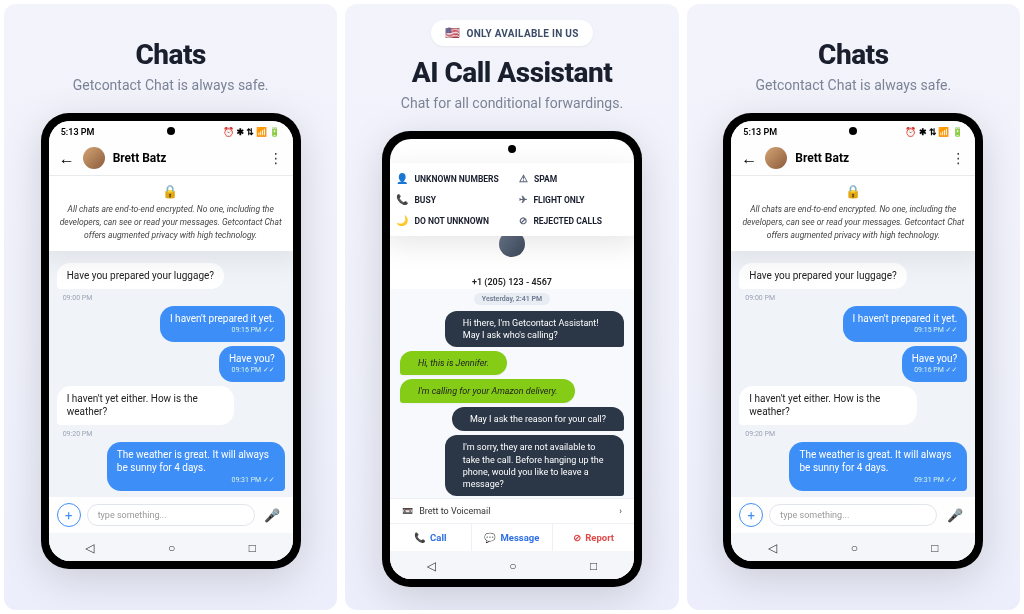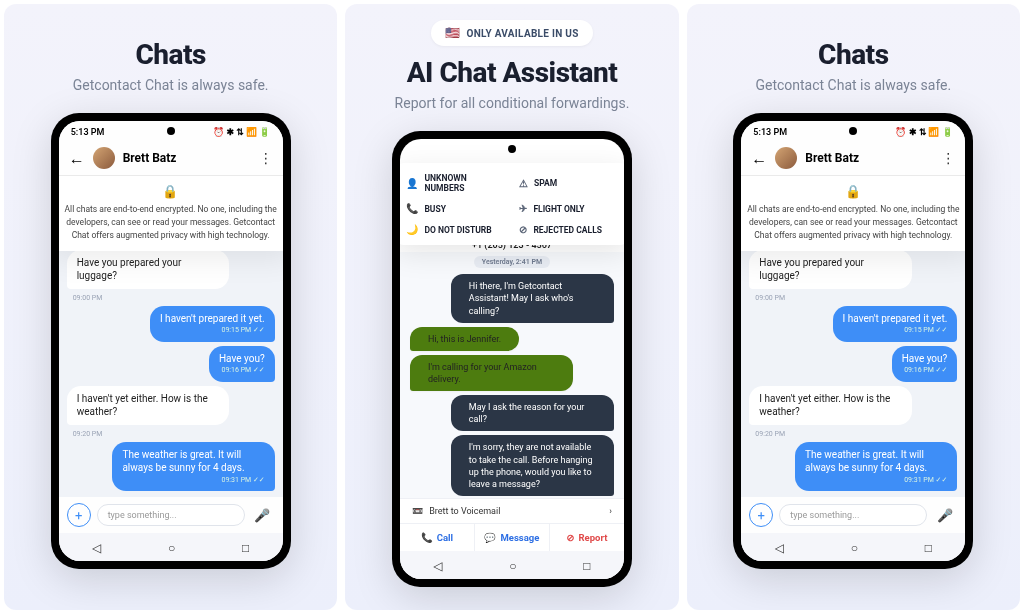--- a/index.html
+++ b/index.html
@@ -46,21 +46,21 @@
     margin-top: 10px;
     letter-spacing: -0.5px;
   }
   .subtitle {
     font-size: 14px;
     color: #7b8496;
     margin-top: 6px;
   }
   .phone {
     margin-top: 20px;
-    width: 240px;
+    width: 260px;
     background: #000;
     border-radius: 28px;
     padding: 8px;
     position: relative;
     box-shadow: 0 10px 40px rgba(0,0,0,0.15);
   }
   .phone-inner {
     background: #f2f4f8;
     border-radius: 21px;
     overflow: hidden;
@@ -122,21 +122,21 @@
     left: -10px; right: -10px;
     top: 70px;
     background: #fff;
     border-radius: 8px;
     box-shadow: 0 8px 30px rgba(0,0,0,0.08);
     padding: 10px 12px;
     text-align: center;
     z-index: 30;
   }
   .lock-icon { color: #3e8ef7; font-size: 13px; margin-bottom: 4px; display:block;}
-  .encrypt-text { font-size: 8.5px; color: #444; line-height: 1.5; }
+  .encrypt-text { font-size: 8.5px; color: #444; line-height: 1.5; font-style: italic; }
   .spacer-overlay { height: 82px; }
   .bubble-row { display: flex; }
   .bubble-row.out { justify-content: flex-end; }
   .bubble {
     max-width: 78%;
     padding: 6px 10px;
     border-radius: 14px;
     font-size: 10px;
     line-height: 1.35;
     position: relative;
@@ -221,21 +221,21 @@
     background:#f7f9fc;
   }
   .abubble {
     max-width: 80%;
     padding: 6px 18px;
     border-radius: 12px;
     font-size: 9px;
     line-height: 1.35;
   }
   .abubble.dark { background:#2b3646; color:#fff; align-self:flex-end; border-bottom-right-radius:3px;}
-  .abubble.light { background:#4d7c0f; color:#222; align-self:flex-start; border-bottom-left-radius:3px; box-shadow:0 1px 2px rgba(0,0,0,0.04);}
+  .abubble.light { background:#84cc16; color:#222; align-self:flex-start; border-bottom-left-radius:3px; box-shadow:0 1px 2px rgba(0,0,0,0.04);font-style:italic;}
   .voicemail-row {
     display:flex; align-items:center; justify-content:space-between;
     padding: 7px 12px;
     border-top:1px solid #eef0f5;
     border-bottom:1px solid #eef0f5;
     font-size: 9px; color:#333; background:#fff;
   }
   .actions-row {
     display:flex; background:#fff;
   }
@@ -323,22 +323,22 @@
       </div>
     </div>
   </div>
 </div>
 
 <div class="panel" style="padding-top:16px;">
   <div class="badge">
     <span class="flag">🇺🇸</span>
     <span>ONLY AVAILABLE IN US</span>
   </div>
-  <div class="title">AI Chat Assistant</div>
-  <div class="subtitle">Report for all conditional forwardings.</div>
+  <div class="title">AI Call Assistant</div>
+  <div class="subtitle">Chat for all conditional forwardings.</div>
 
   <div class="phone phone2">
     <div class="camera-dot"></div>
     <div class="phone-inner" style="position:relative;">
       <div class="forward-card">
         <div class="fwd-item">
             <span class="fwd-icon">👤</span>
             <span>UNKNOWN NUMBERS</span>
           </div>
         <div class="fwd-item">
@@ -348,21 +348,21 @@
         <div class="fwd-item">
             <span class="fwd-icon">📞</span>
             <span>BUSY</span>
           </div>
         <div class="fwd-item">
             <span class="fwd-icon">✈</span>
             <span>FLIGHT ONLY</span>
           </div>
         <div class="fwd-item">
             <span class="fwd-icon">🌙</span>
-            <span>DO NOT DISTURB</span>
+            <span>DO NOT UNKNOWN</span>
           </div>
         <div class="fwd-item">
             <span class="fwd-icon">⊘</span>
             <span>REJECTED CALLS</span>
           </div>
       </div>
       <div class="assistant-top"></div>
       <div class="caller">
         <div class="caller-avatar"></div>
         <div class="caller-num">+1 (205) 123 - 4567</div>

